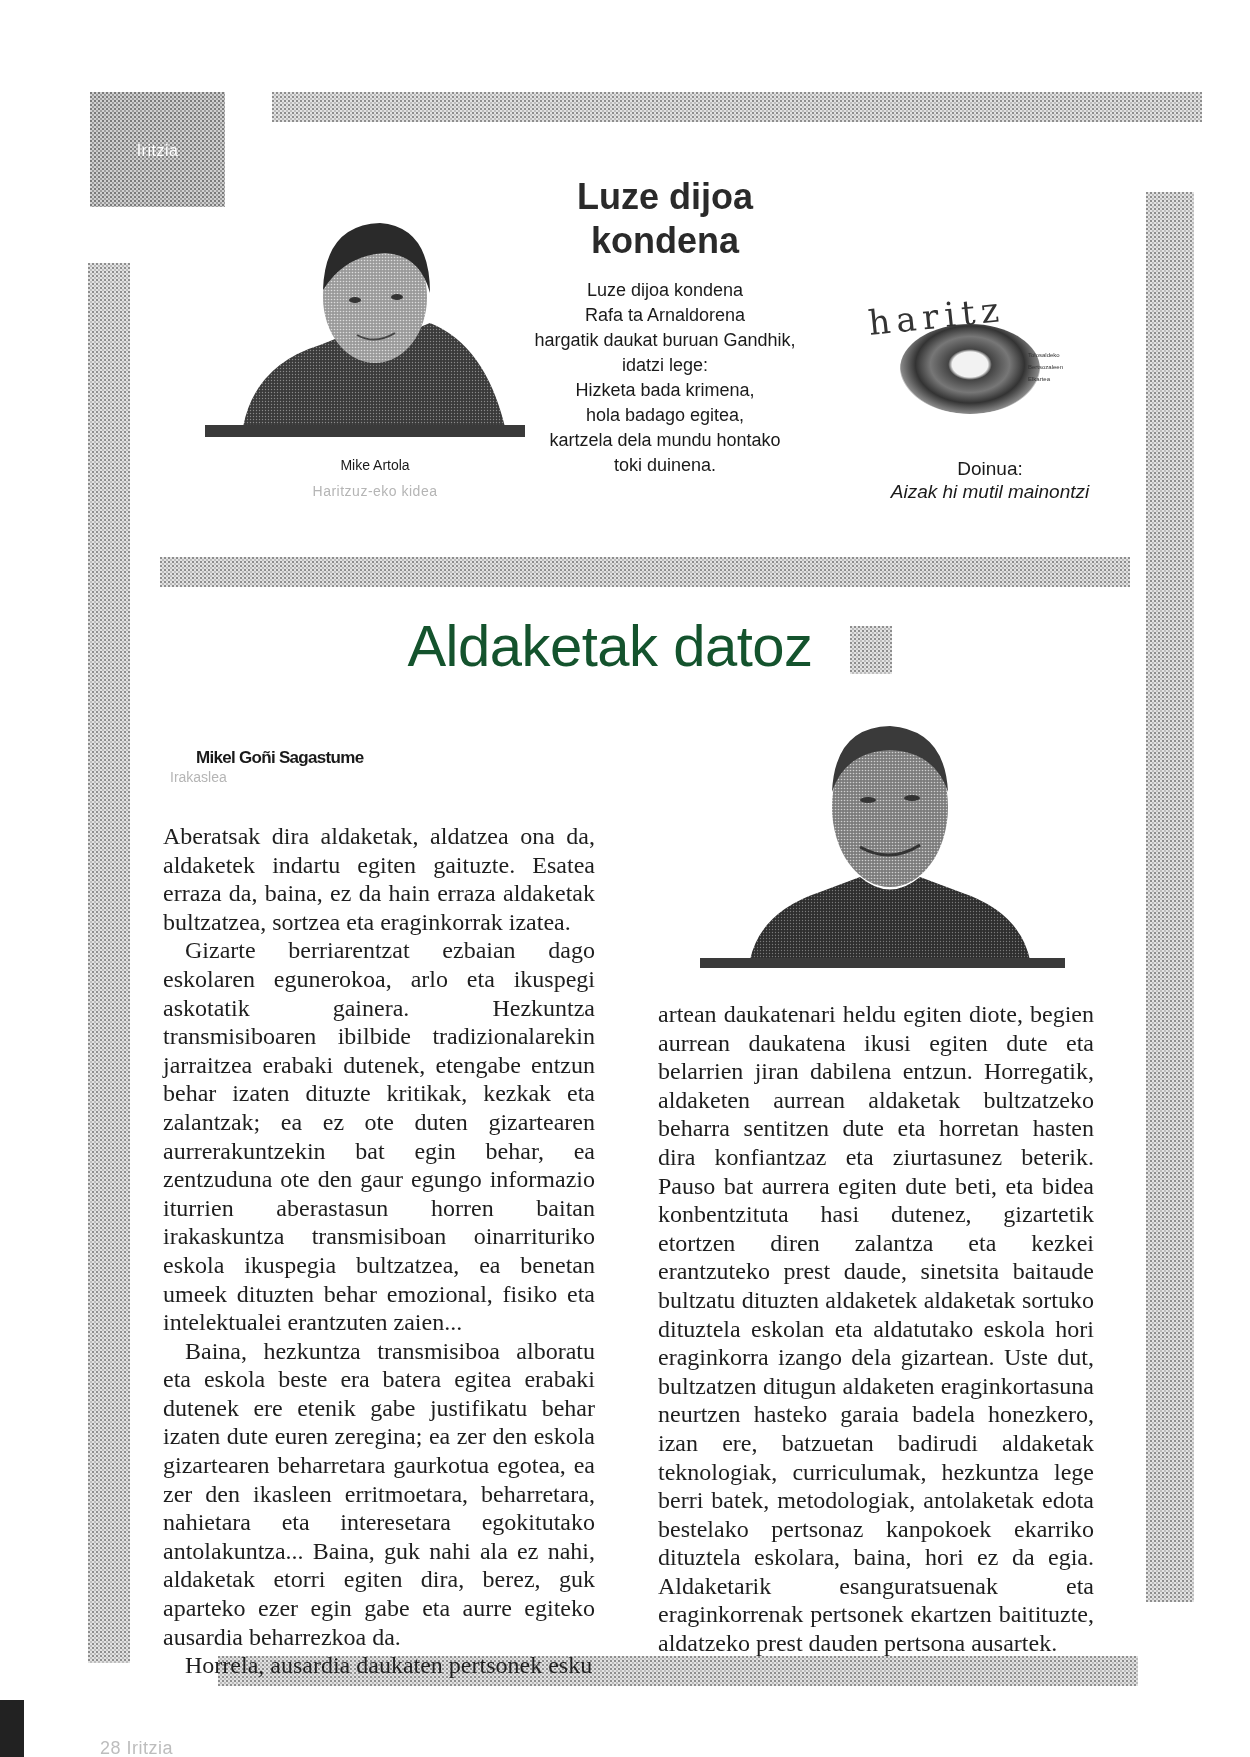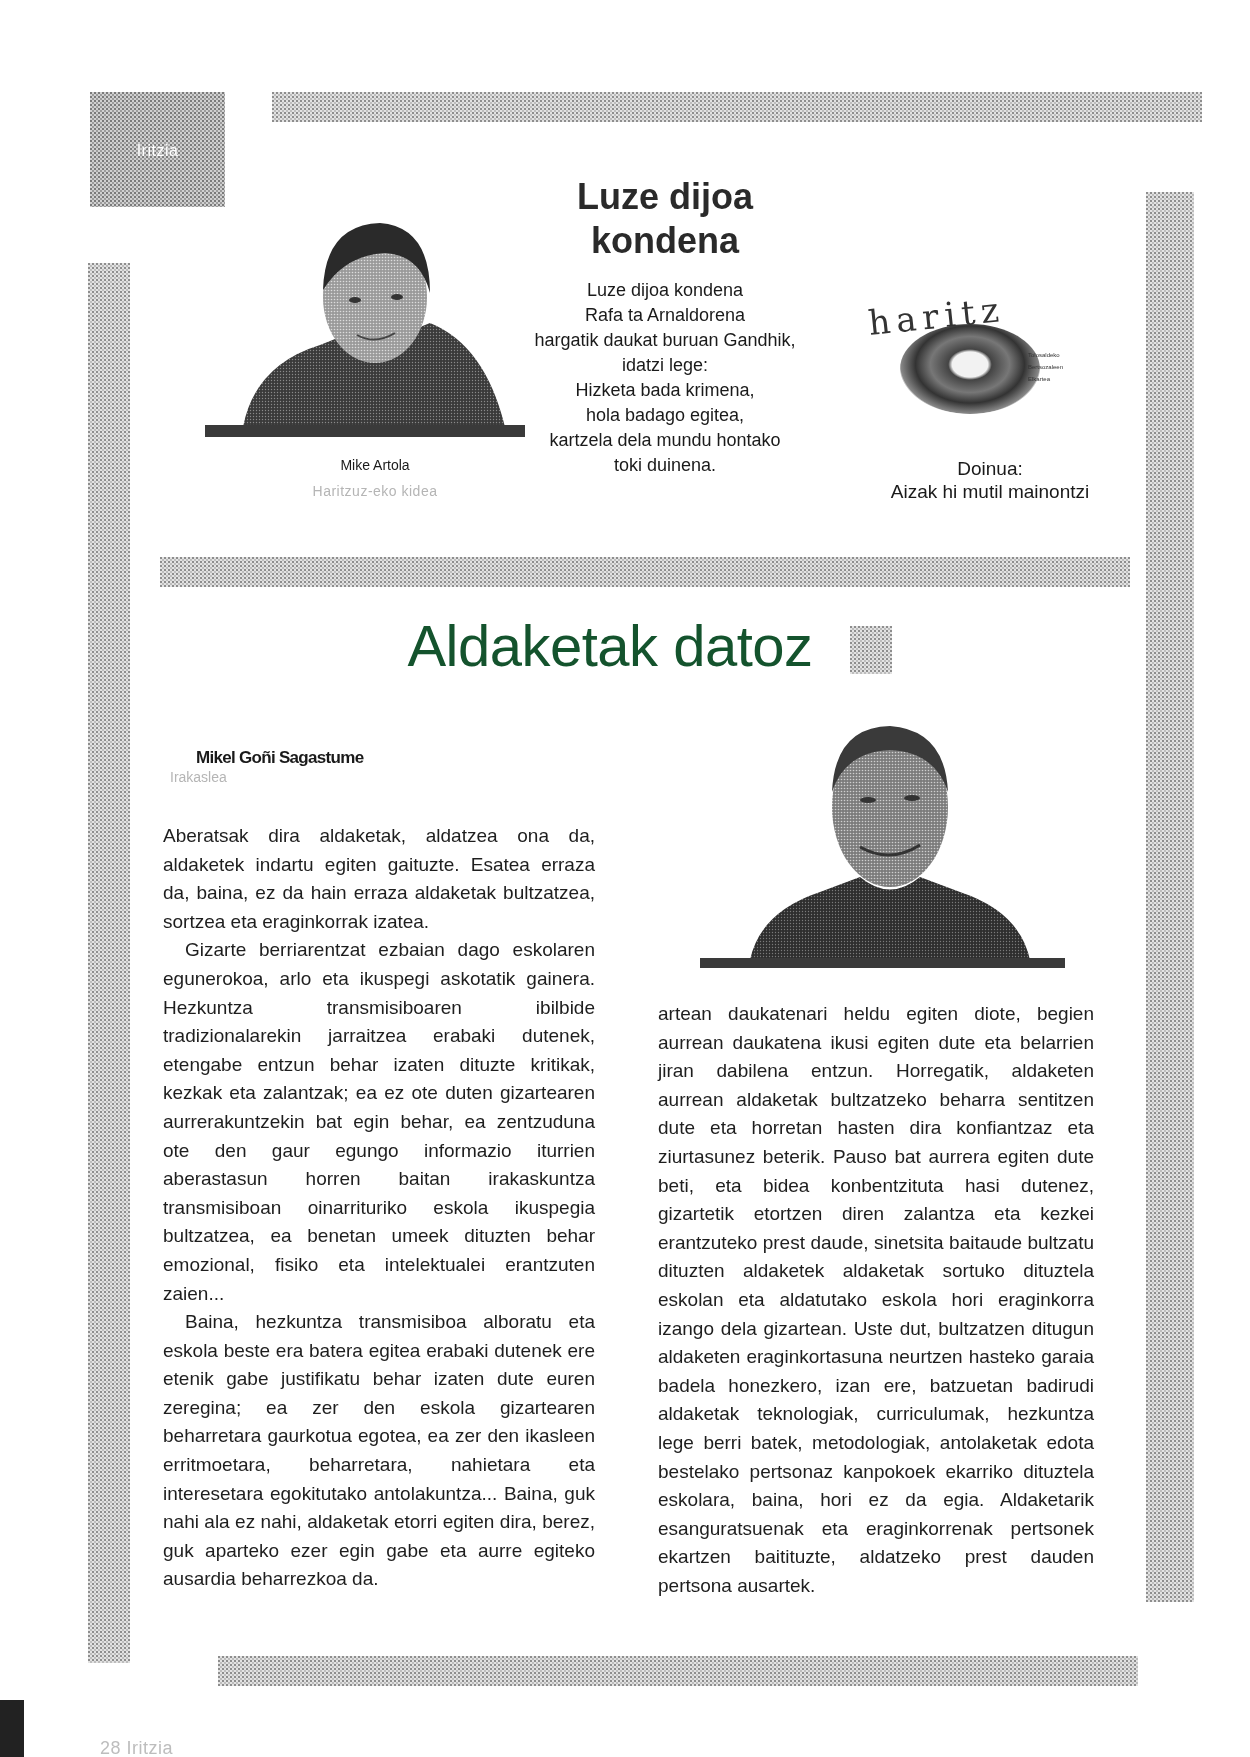--- a/index.html
+++ b/index.html
@@ -72,40 +72,40 @@
     #logo-nest {
       position: absolute; left: 40px; top: 24px; width: 140px; height: 90px;
       border-radius: 50%; background: radial-gradient(ellipse at 50% 45%, #f2f2f2 0 18%, #444 22%, #777 40%, #333 55%, #888 70%, transparent 72%);
     }
     .logo-tag { position: absolute; left: 168px; font-size: 6px; color: #333; white-space: nowrap; }
 
     #tune-label {
       left: 850px; top: 458px; width: 240px; text-align: center; font-size: 19px;
     }
     #tune-name {
-      left: 850px; top: 481px; width: 240px; text-align: center; font-size: 19px; 
+      left: 850px; top: 481px; width: 240px; text-align: center; font-size: 19px; font-style: italic;
     }
 
     
     #article-title {
       left: 330px; top: 612px; width: 520px; text-align: center;
       font-size: 58px; font-weight: normal; color: #14532d; letter-spacing: -0.5px;
     }
     #author-name {
       left: 176px; top: 748px; font-size: 17px; font-weight: bold; letter-spacing: -0.7px;
     }
     #author-role {
       left: 150px; top: 769px; font-size: 14px; color: #b5b5b5;
     }
     #photo2 { left: 700px; top: 712px; width: 345px; height: 256px; }
     #photo2 .base { position: absolute; left: 0; right: 0; bottom: 0; height: 10px; background: #3a3a3a; }
 
     .col {
-      position: absolute; font-size: 19px; line-height: 28.6px; text-align: justify;
-      font-family: Liberation Sans, sans-serif; color: #1e1e1e;
+      position: absolute; font-size: 24px; line-height: 28.6px; text-align: justify;
+      font-family: Liberation Serif, serif; color: #1e1e1e;
     }
     .col p { margin: 0; text-indent: 0; }
     .col p + p { text-indent: 22px; }
     #col-left { left: 163px; top: 822px; width: 432px; }
     #col-right { left: 658px; top: 1000px; width: 436px; }
     #col-right p { text-indent: 0; }
 
     #footer { left: 80px; top: 1738px; font-size: 18px; color: #bdbdbd; letter-spacing: 0.5px; }
   </style>
 </head>
@@ -193,19 +193,20 @@
     <ellipse cx="192" cy="86" rx="8" ry="3" fill="#333"></ellipse>
     <path d="M140 135 Q170 152 200 133" stroke="#333" stroke-width="3" fill="none"></path>
   </svg>
   <div class="base halftone"></div>
 </div>
 
 <div class="col" id="col-left">
   <p>Aberatsak dira aldaketak, aldatzea ona da, aldaketek indartu egiten gaituzte. Esatea erraza da, baina, ez da hain erraza aldaketak bultzatzea, sortzea eta eraginkorrak izatea.</p>
   <p>Gizarte berriarentzat ezbaian dago eskolaren egunerokoa, arlo eta ikuspegi askotatik gainera. Hezkuntza transmisiboaren ibilbide tradizionalarekin jarraitzea erabaki dutenek, etengabe entzun behar izaten dituzte kritikak, kezkak eta zalantzak; ea ez ote duten gizartearen aurrerakuntzekin bat egin behar, ea zentzuduna ote den gaur egungo informazio iturrien aberastasun horren baitan irakaskuntza transmisiboan oinarrituriko eskola ikuspegia bultzatzea, ea benetan umeek dituzten behar emozional, fisiko eta intelektualei erantzuten zaien...</p>
   <p>Baina, hezkuntza transmisiboa alboratu eta eskola beste era batera egitea erabaki dutenek ere etenik gabe justifikatu behar izaten dute euren zeregina; ea zer den eskola gizartearen beharretara gaurkotua egotea, ea zer den ikasleen erritmoetara, beharretara, nahietara eta interesetara egokitutako antolakuntza... Baina, guk nahi ala ez nahi, aldaketak etorri egiten dira, berez, guk aparteko ezer egin gabe eta aurre egiteko ausardia beharrezkoa da.</p>
+  <p>Horrela, ausardia daukaten pertsonek esku</p>
 </div>
 
 <div class="col" id="col-right">
   <p>artean daukatenari heldu egiten diote, begien aurrean daukatena ikusi egiten dute eta belarrien jiran dabilena entzun. Horregatik, aldaketen aurrean aldaketak bultzatzeko beharra sentitzen dute eta horretan hasten dira konfiantzaz eta ziurtasunez beterik. Pauso bat aurrera egiten dute beti, eta bidea konbentzituta hasi dutenez, gizartetik etortzen diren zalantza eta kezkei erantzuteko prest daude, sinetsita baitaude bultzatu dituzten aldaketek aldaketak sortuko dituztela eskolan eta aldatutako eskola hori eraginkorra izango dela gizartean. Uste dut, bultzatzen ditugun aldaketen eraginkortasuna neurtzen hasteko garaia badela honezkero, izan ere, batzuetan badirudi aldaketak teknologiak, curriculumak, hezkuntza lege berri batek, metodologiak, antolaketak edota bestelako pertsonaz kanpokoek ekarriko dituztela eskolara, baina, hori ez da egia. Aldaketarik esanguratsuenak eta eraginkorrenak pertsonek ekartzen baitituzte, aldatzeko prest dauden pertsona ausartek.</p>
 </div>
 
 <div class="abs" id="footer">28 Iritzia</div>
 
 </body></html>

